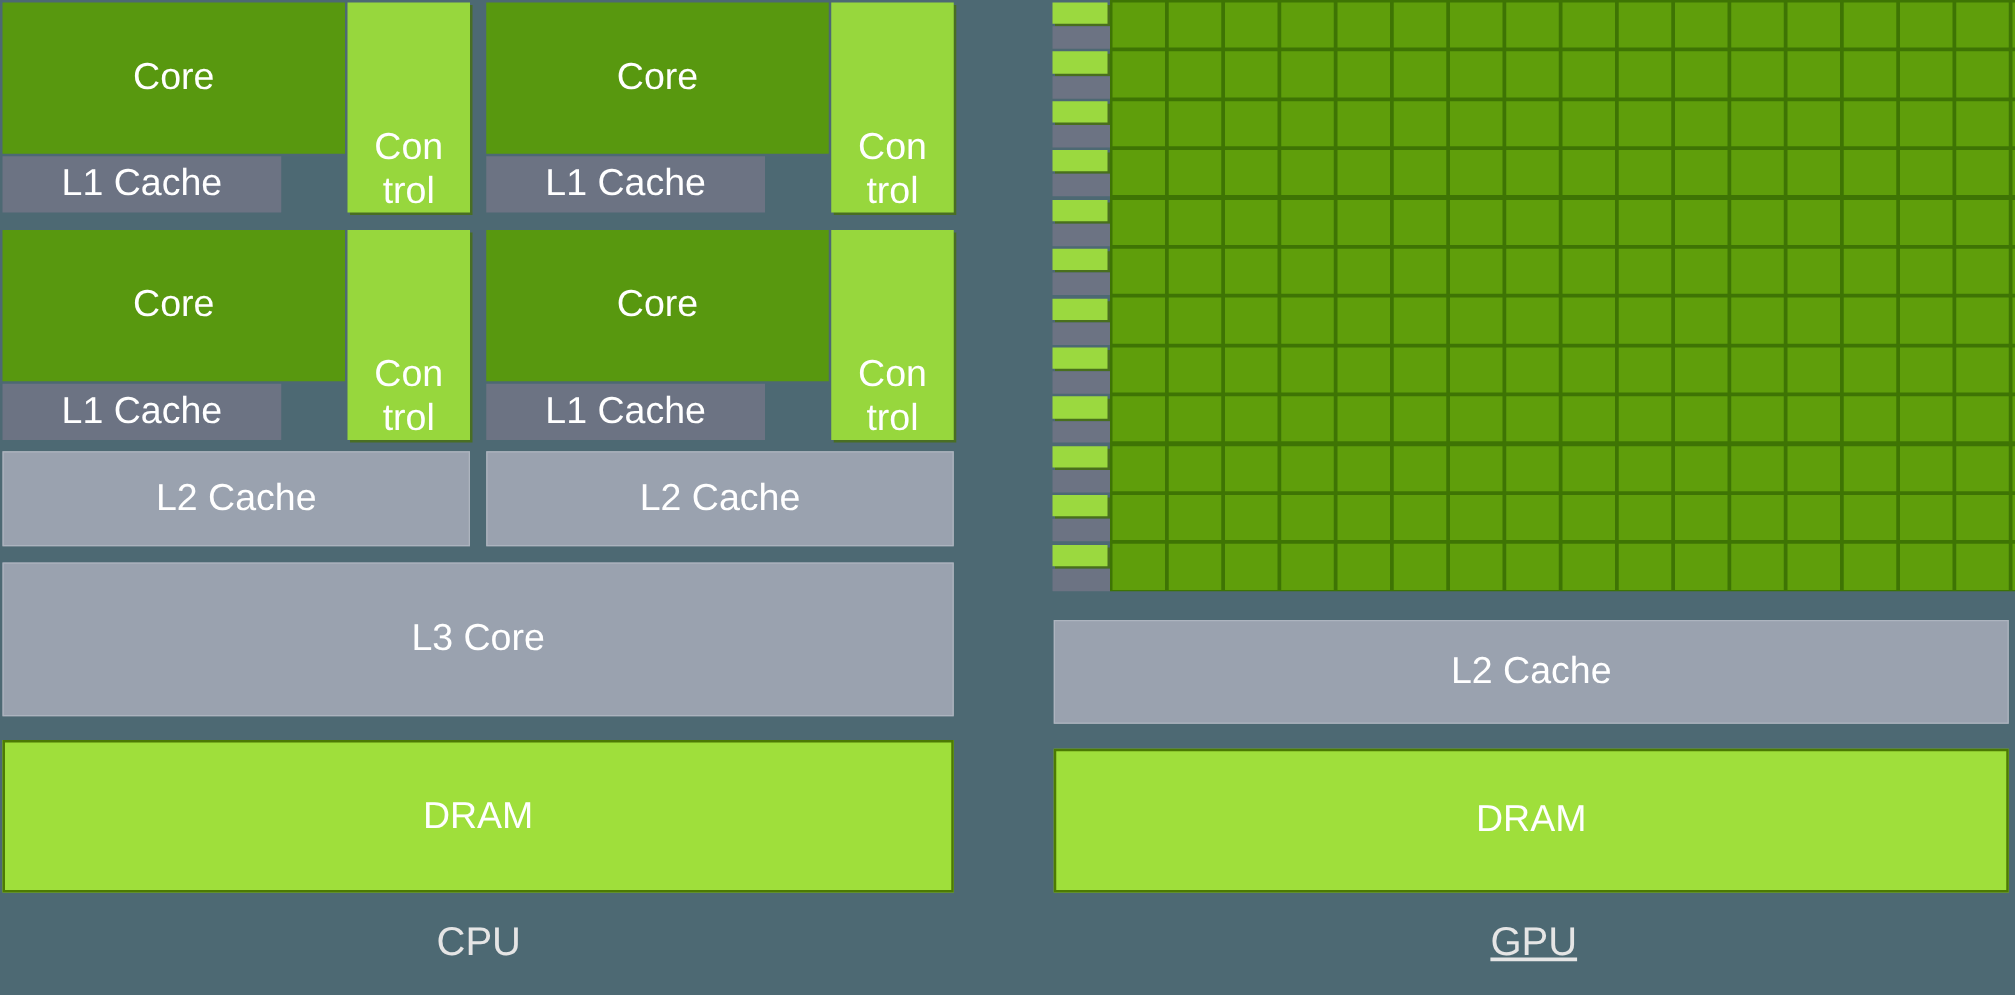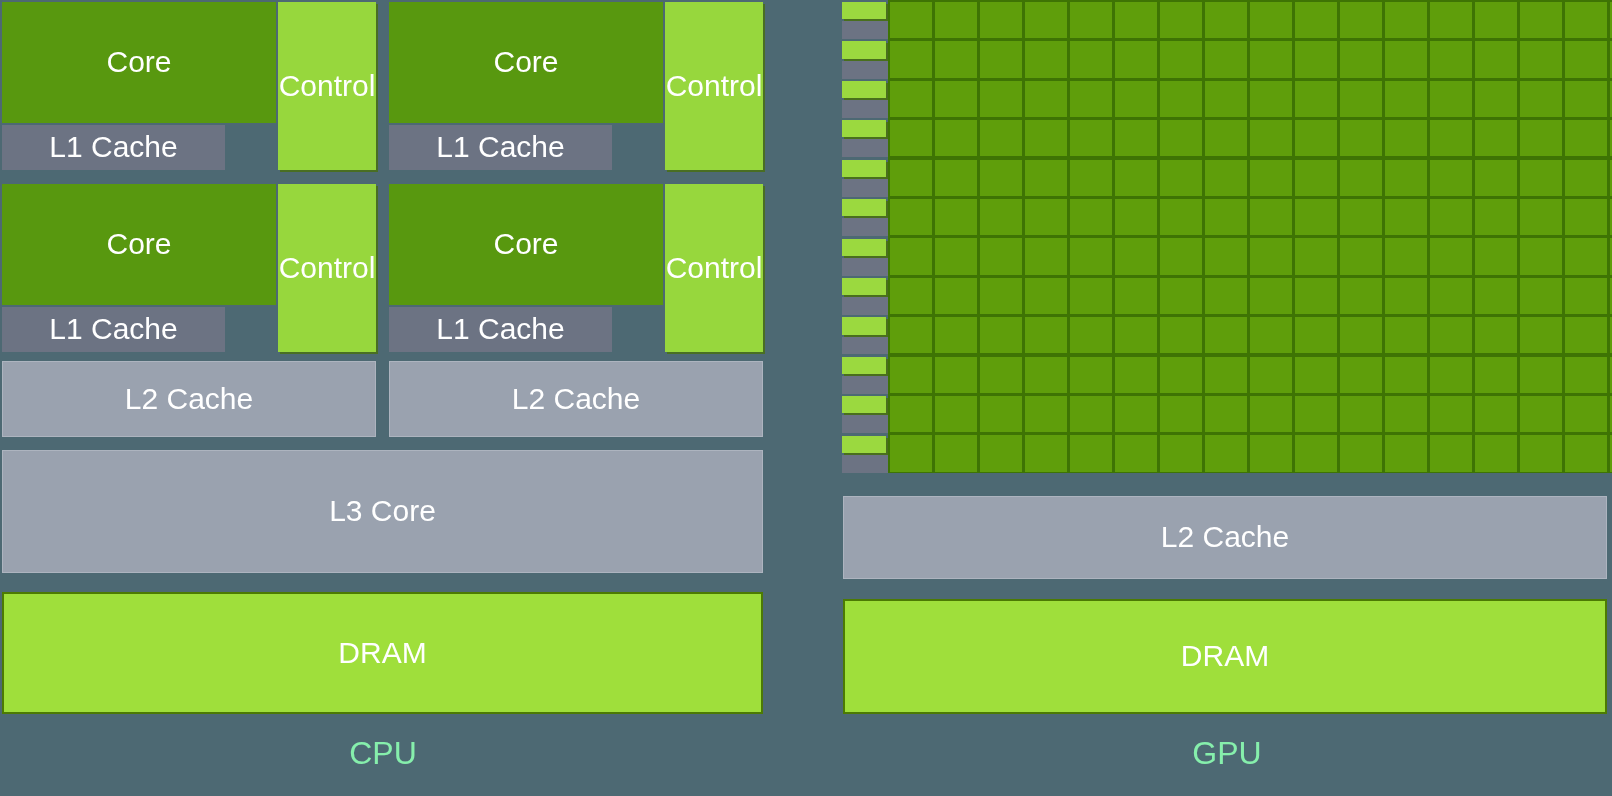--- a/index.html
+++ b/index.html
@@ -22,36 +22,37 @@
   
   .core-group{position:absolute;width:374px;height:168px;}
   .g1{left:2px;top:2px;}
   .g2{left:389px;top:2px;}
   .g3{left:2px;top:184px;}
   .g4{left:389px;top:184px;}
   .core{left:0;top:0;width:274px;height:121px;background:#58980f;}
   .control{
     left:276px;top:0;width:98px;height:168px;
     background:#97d73d;
-    flex-direction:row;
+    flex-direction:column;
     box-shadow:2px 2px 0 rgba(72,112,8,0.75);
+    justify-content:flex-end;
   }
   .l1{left:0;top:123px;width:223px;height:45px;background:#6c7383;}
   .l2-cpu{top:361px;width:374px;height:76px;background:#9aa2af;border:1px solid #adb4bf;}
   .l2-cpu.left{left:2px;}
   .l2-cpu.right{left:389px;}
   .l3{left:2px;top:450px;width:761px;height:123px;background:#9aa2af;border:1px solid #adb4bf;}
   .dram-cpu{left:2px;top:592px;width:761px;height:122px;background:#9fdf3b;border:2px solid #4c7a03;}
   .caption{
-    position:absolute;color:#86efac;font-size:32px;
+    position:absolute;color:#e5e5e5;font-size:32px;
     display:flex;align-items:center;justify-content:center;
     width:200px;height:34px;
   }
   .caption-cpu{left:283px;top:736px;}
-  .caption-gpu{left:1127px;top:736px;}
+  .caption-gpu{left:1127px;top:736px;text-decoration:underline;}
   
   .gpu-strip{position:absolute;left:842px;top:0;width:46px;height:474px;}
   .gpu-strip .ctl{
     position:absolute;left:0;width:44px;height:17.2px;background:#9bd93f;
     box-shadow:2px 2px 0 rgba(72,112,8,0.8);
   }
   .gpu-strip .l1s{position:absolute;left:0;width:46px;height:17.9px;background:#6c7383;}
   .gpu-grid{
     position:absolute;left:888px;top:0;width:724px;height:473px;
     background:#3e7404;

